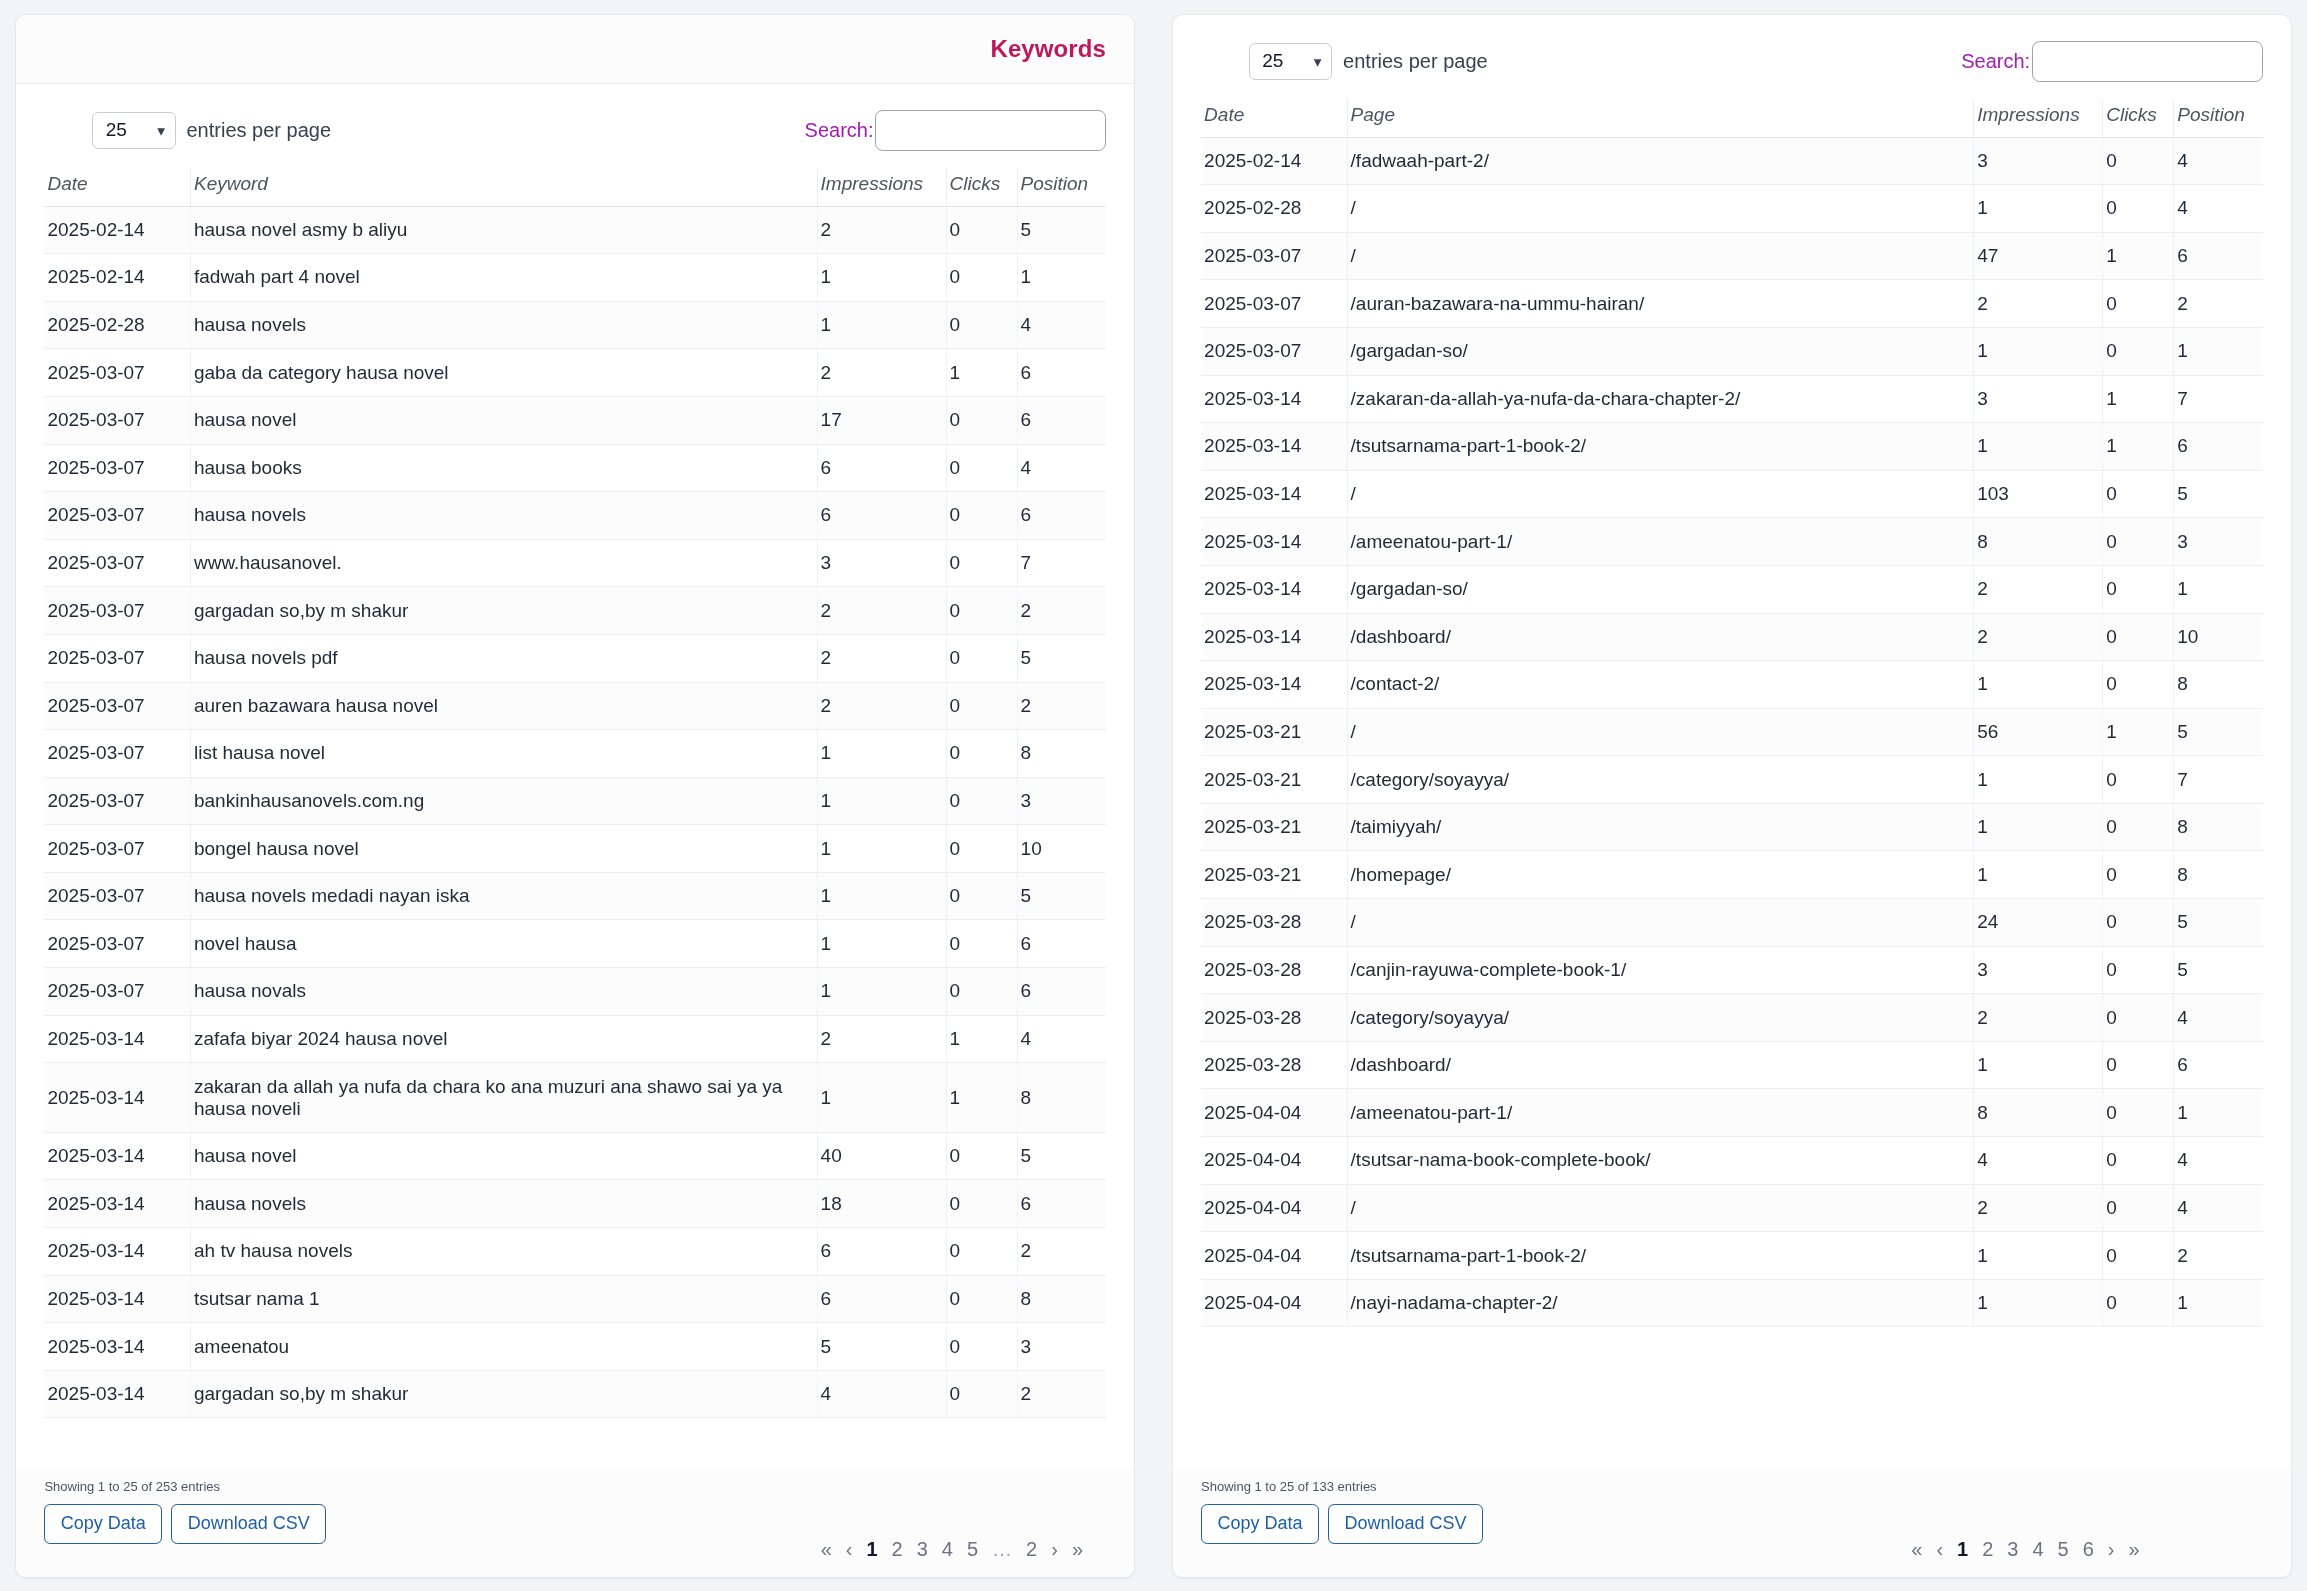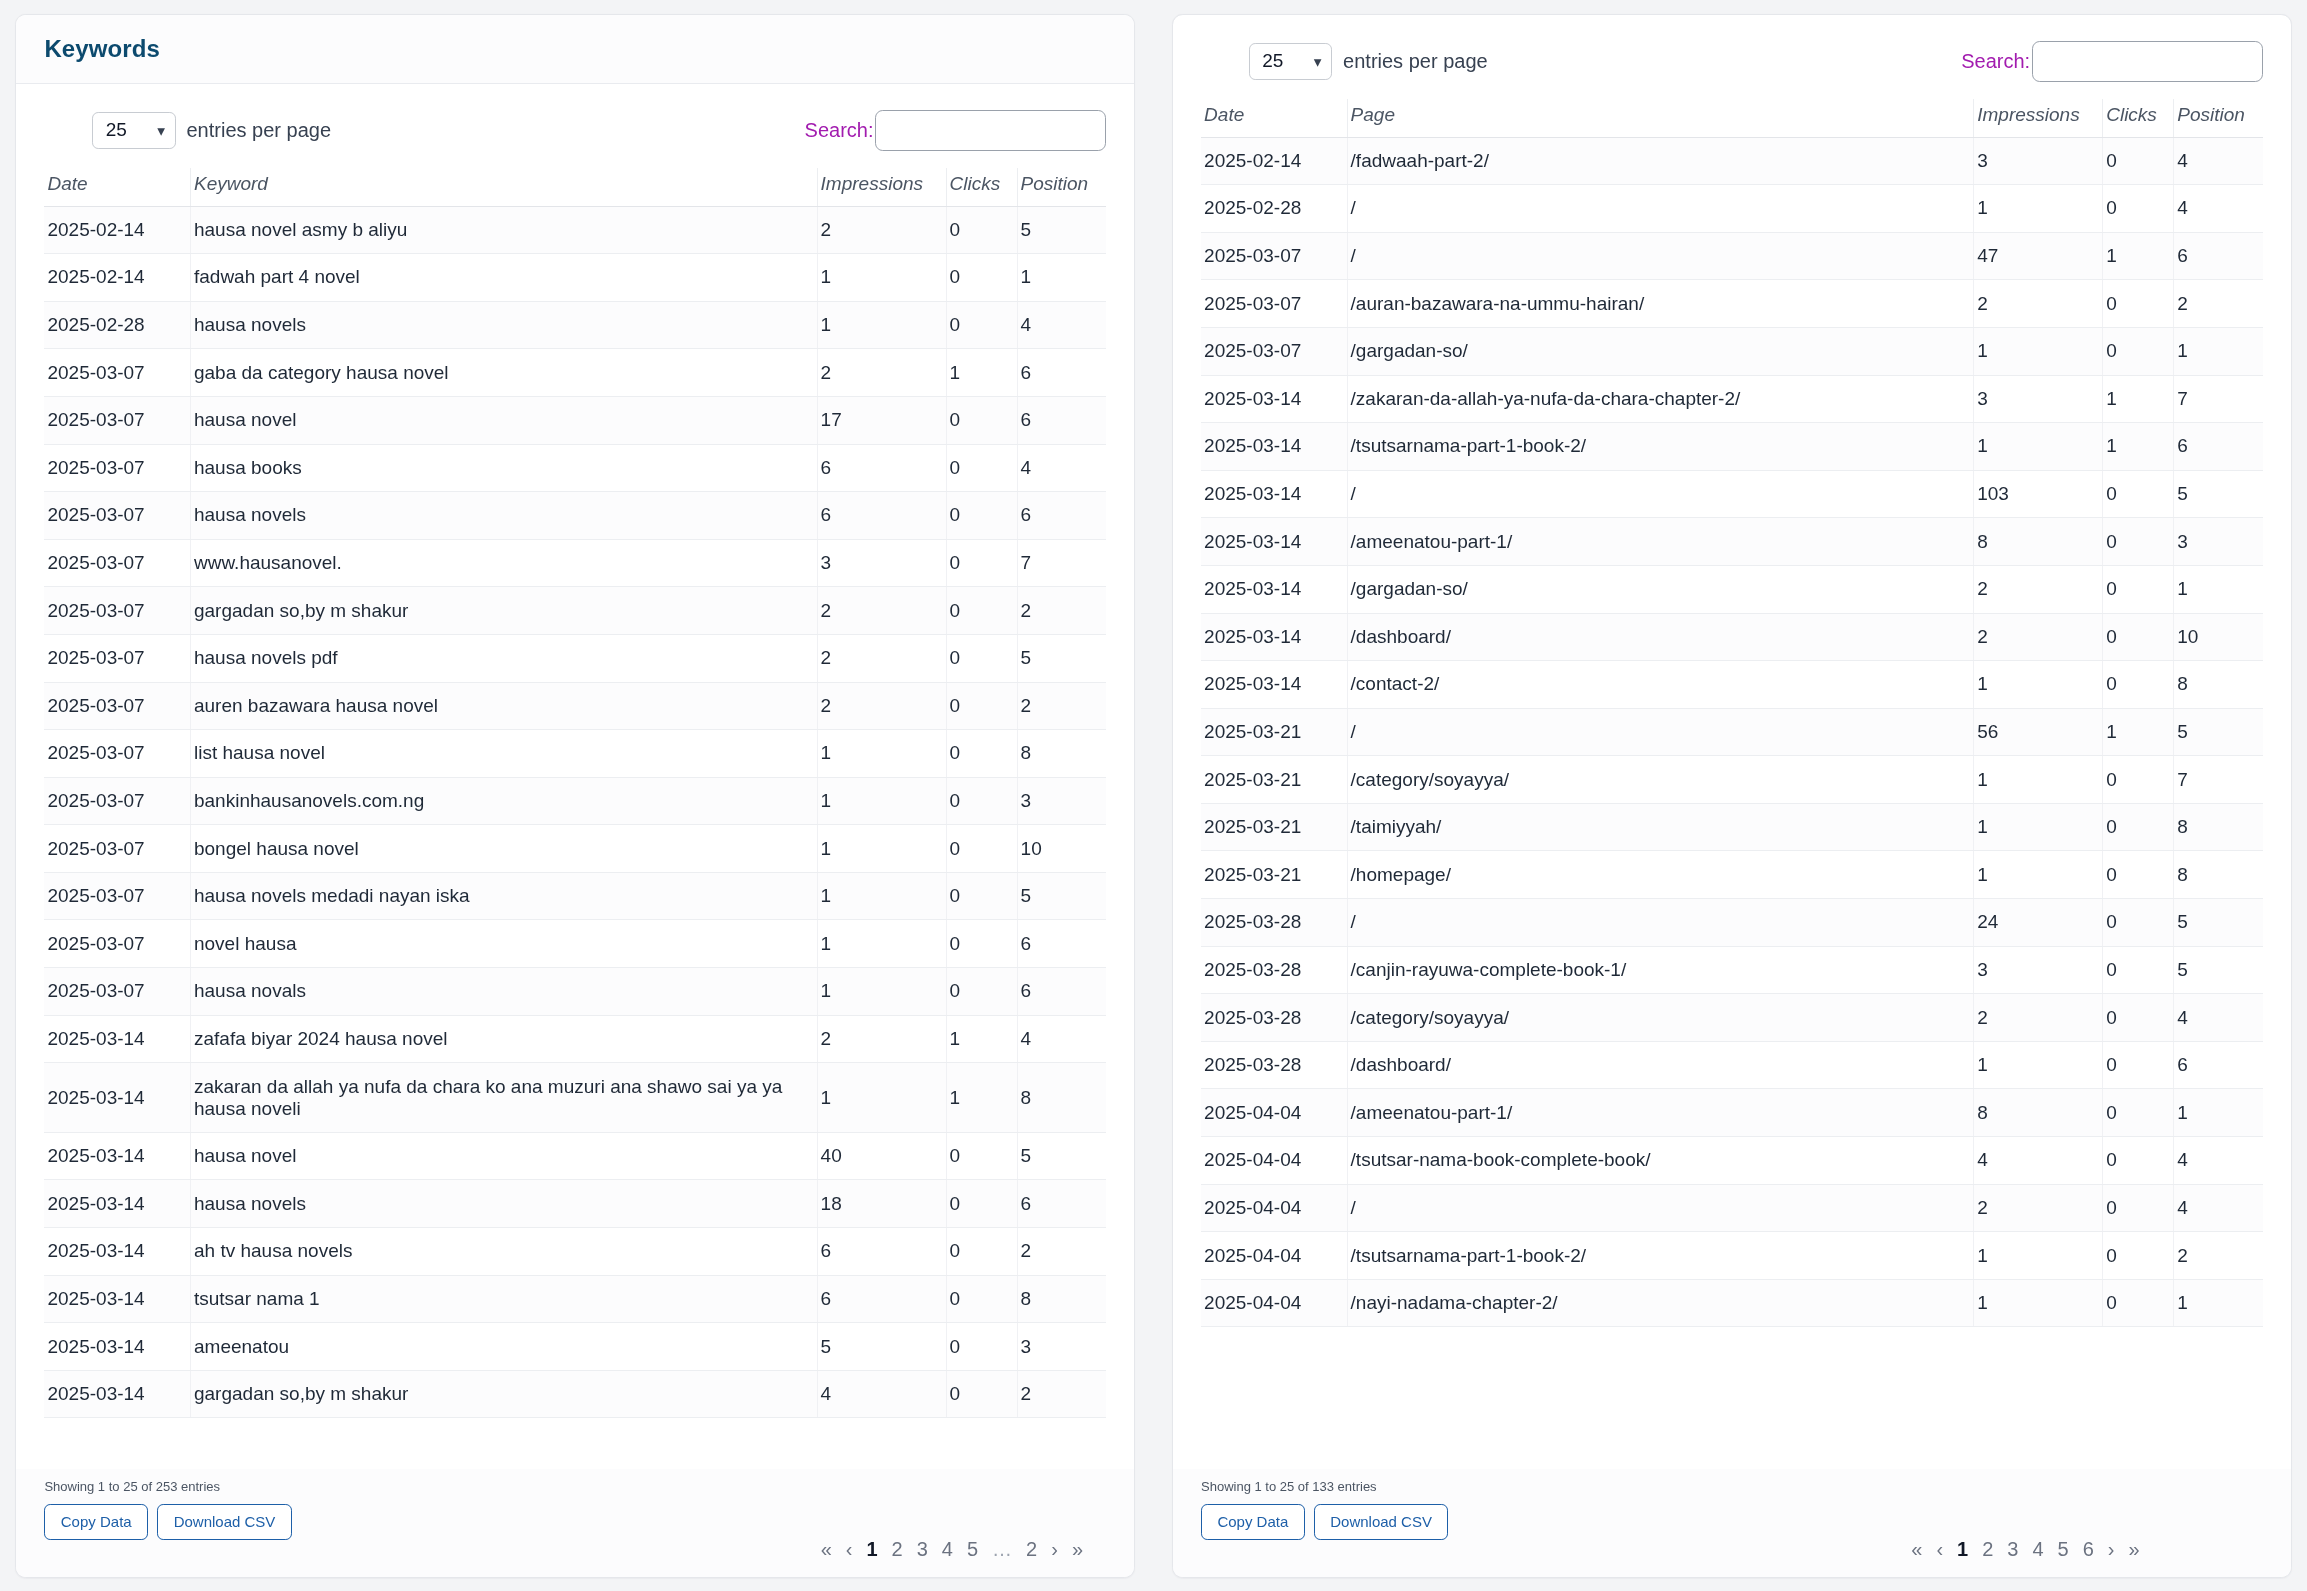--- a/index.html
+++ b/index.html
@@ -28,22 +28,23 @@
     min-width: 0;
   }
   .card-header {
     padding: 20px 28px 20px 28px;
     border-bottom: 0.8px solid #e9ebef;
     background: #fcfcfd;
   }
   .card-title {
     font-size: 24px;
     font-weight: 700;
-    color: #0c4a6e;
+    color: #be185d;
     letter-spacing: 0.1px;
+    text-align: right;
   }
   .card-body {
     padding: 17px 28px 0 28px;
     flex: 1 1 auto;
     display: flex;
     flex-direction: column;
     min-height: 0;
   }
   .toolbar {
     display: flex;
@@ -163,21 +164,21 @@
     padding: 6.2px 0 9.2px 0;
   }
   .footer-row {
     display: flex;
     align-items: flex-start;
     justify-content: space-between;
   }
   .btn-group { display: flex; gap: 9.2px; }
   .btn {
     font-family: "Liberation Sans", sans-serif;
-    font-size: 15px;
+    font-size: 18px;
     color: #1d5fa8;
     background: #ffffff;
     border: 0.8px solid #1d5fa8;
     border-radius: 6.2px;
     padding: 8.5px 15.4px;
     cursor: pointer;
     white-space: nowrap;
   }
   .pagination {
     display: flex;

